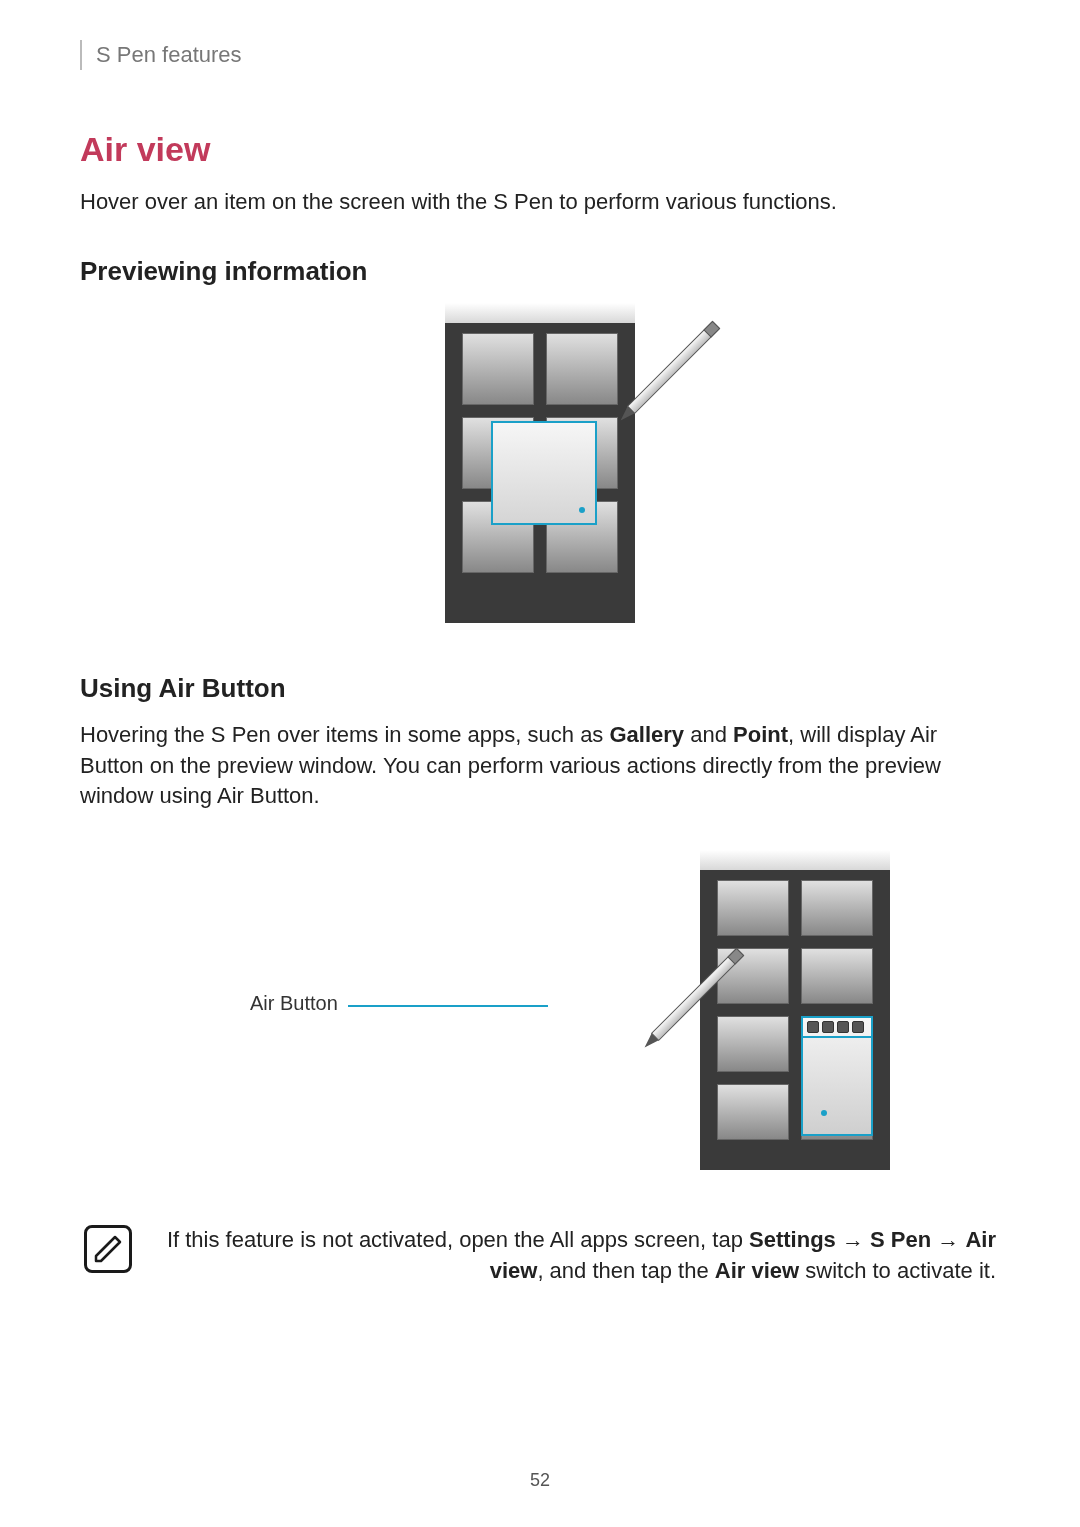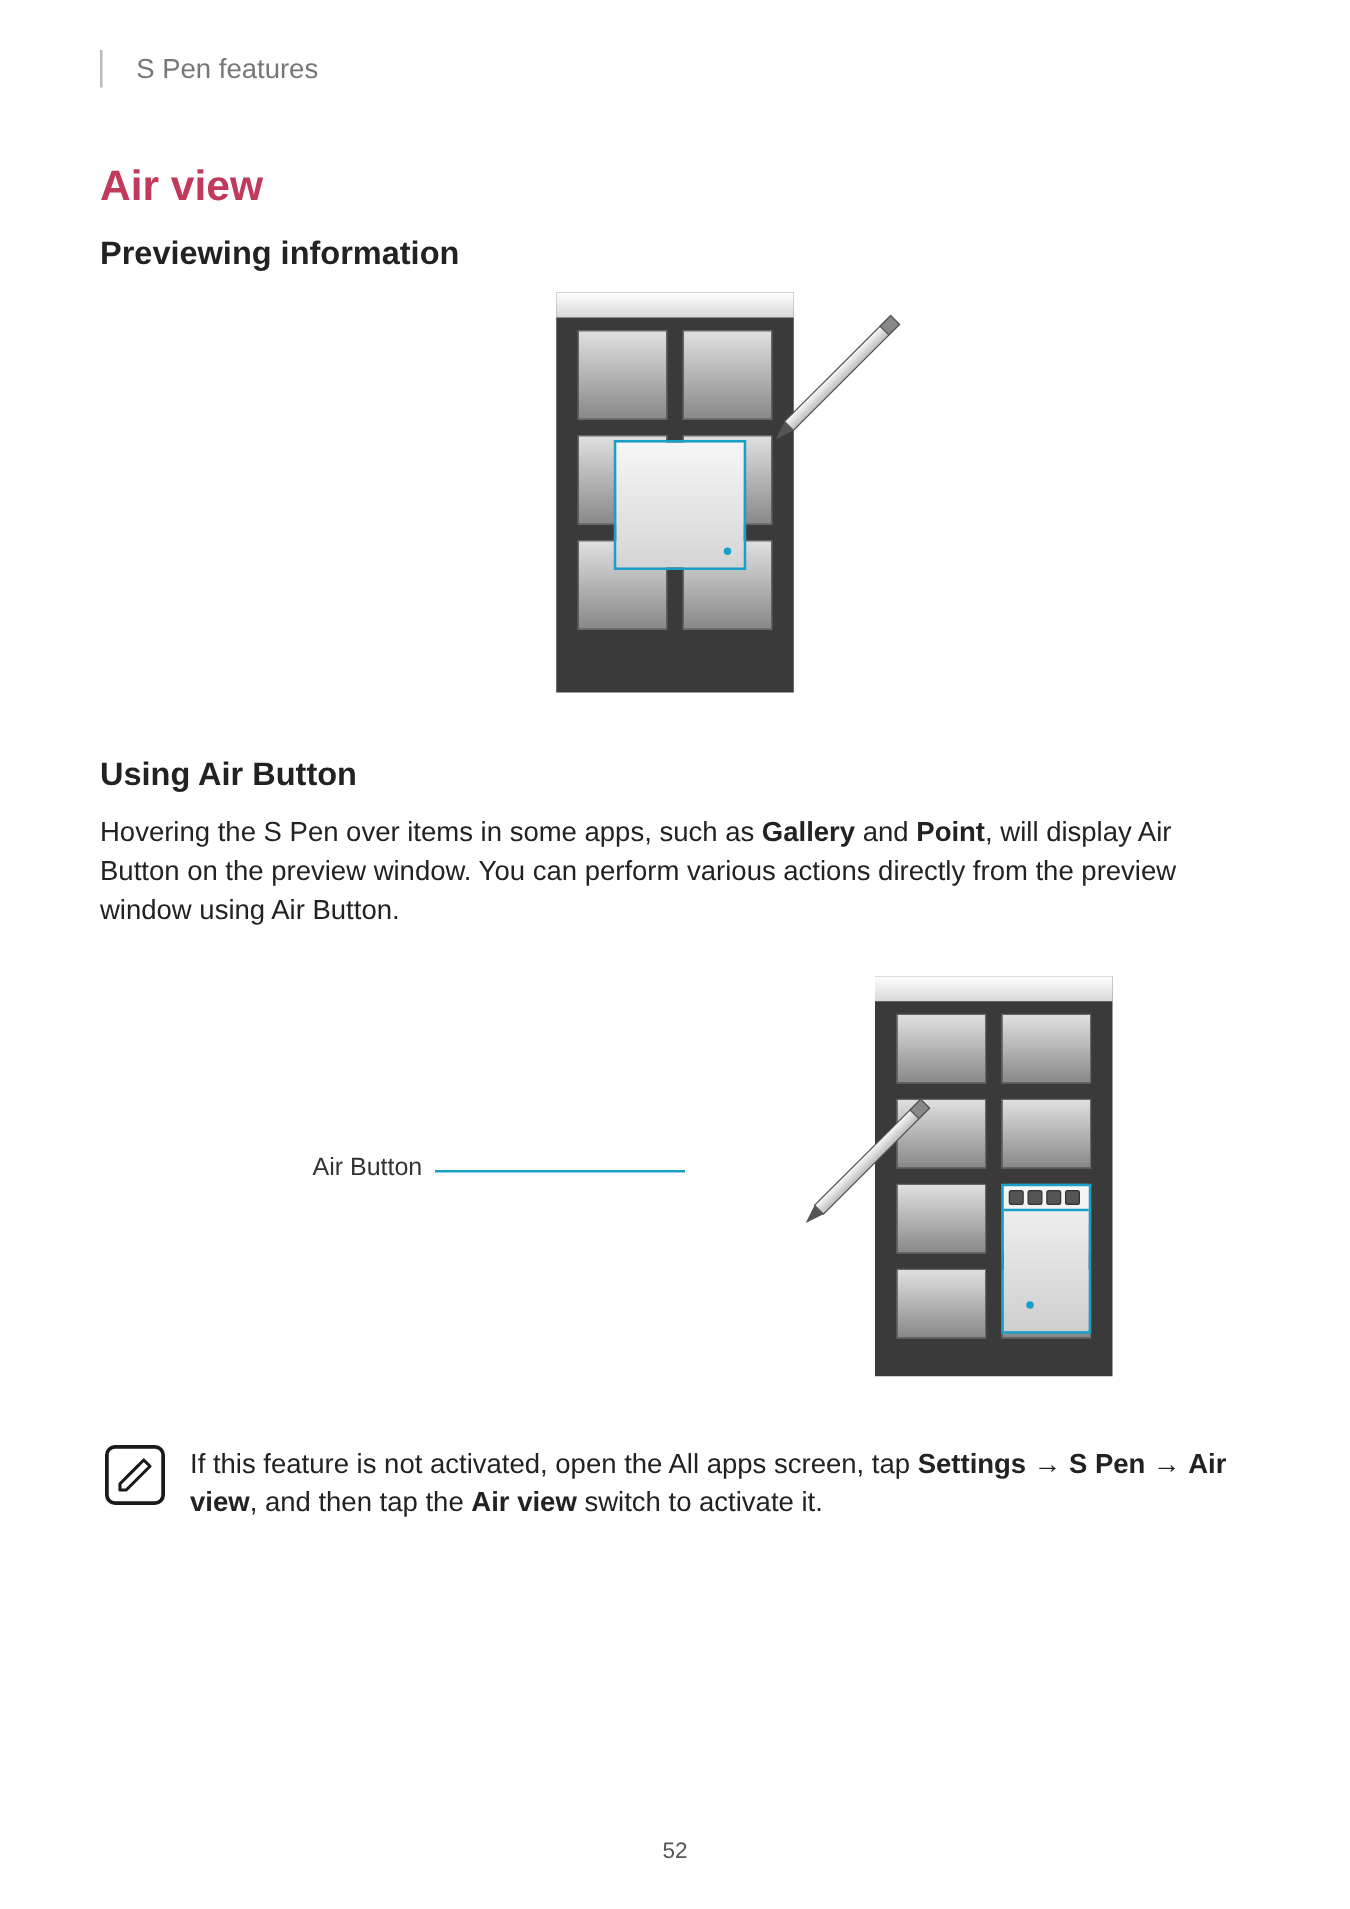--- a/index.html
+++ b/index.html
@@ -9,21 +9,21 @@
     background: #fff;
     font-family: "Segoe UI", "Myriad Pro", Arial, sans-serif;
     color: #1a1a1a;
     position: relative;
   }
   .page {
     padding: 40px 80px 0 80px;
     position: relative;
     height: 100%;
   }
-  .header-row { display: flex; align-items: center; gap: 27px; margin-bottom: 60px; }
+  .header-row { display: flex; align-items: center; gap: 14px; margin-bottom: 60px; }
   .header-rule {
     width: 2px; height: 30px; background: #bbb;
   }
   .header-text { font-size: 22px; color: #777; }
   .h1 { font-size: 34px; font-weight: 700; color: #c23a5b; margin-bottom: 18px; }
   .body-text { font-size: 22px; color: #222; line-height: 1.4; margin-bottom: 38px; }
   .h2 { font-size: 26px; font-weight: 700; color: #222; margin-bottom: 16px; }
 
   
   .fig1-wrap { display:flex; justify-content:center; margin-bottom: 50px; position: relative; }
@@ -90,21 +90,21 @@
   .fig2-inner .phone2 { position:relative; }
   .fig2-inner .callout-label { left: 60px; top: 142px; }
   .fig2-inner .callout-line  { left: 158px; top: 155px; width: 200px; }
 
   
   .note-row { display:flex; gap: 20px; align-items:flex-start; padding: 0 4px; }
   .note-icon {
     width: 48px; height: 48px; border: 3px solid #1a1a1a; border-radius: 8px;
     display:flex; align-items:center; justify-content:center; flex-shrink:0;
   }
-  .note-text { font-size: 22px; color:#222; line-height:1.4; }
+  .note-text { font-size: 22px; color:#222; line-height:1.4;text-align:right; }
 
   .page-num {
     position:absolute; bottom: 36px; left:0; right:0; text-align:center;
     font-size: 18px; color:#555;
   }
 
   b { font-weight:700; }
 
   
   .pen-svg { width:170px; height:170px; }
@@ -113,20 +113,21 @@
 <body>
 
 <div class="page">
 
   <div class="header-row">
     <div class="header-rule"></div>
     <div class="header-text">S Pen features</div>
   </div>
 
   <div class="h1">Air view</div>
+  <div class="body-text">Hover over an item on the screen with the S Pen to perform various functions.</div>
 
   <div class="h2">Previewing information</div>
 
   <div class="fig1-wrap">
     <div class="phone">
       <div class="phone-top"></div>
       <div class="phone-grid">
         <div class="grow row1">
           <div class="thumb"></div>
           <div class="thumb"></div>

